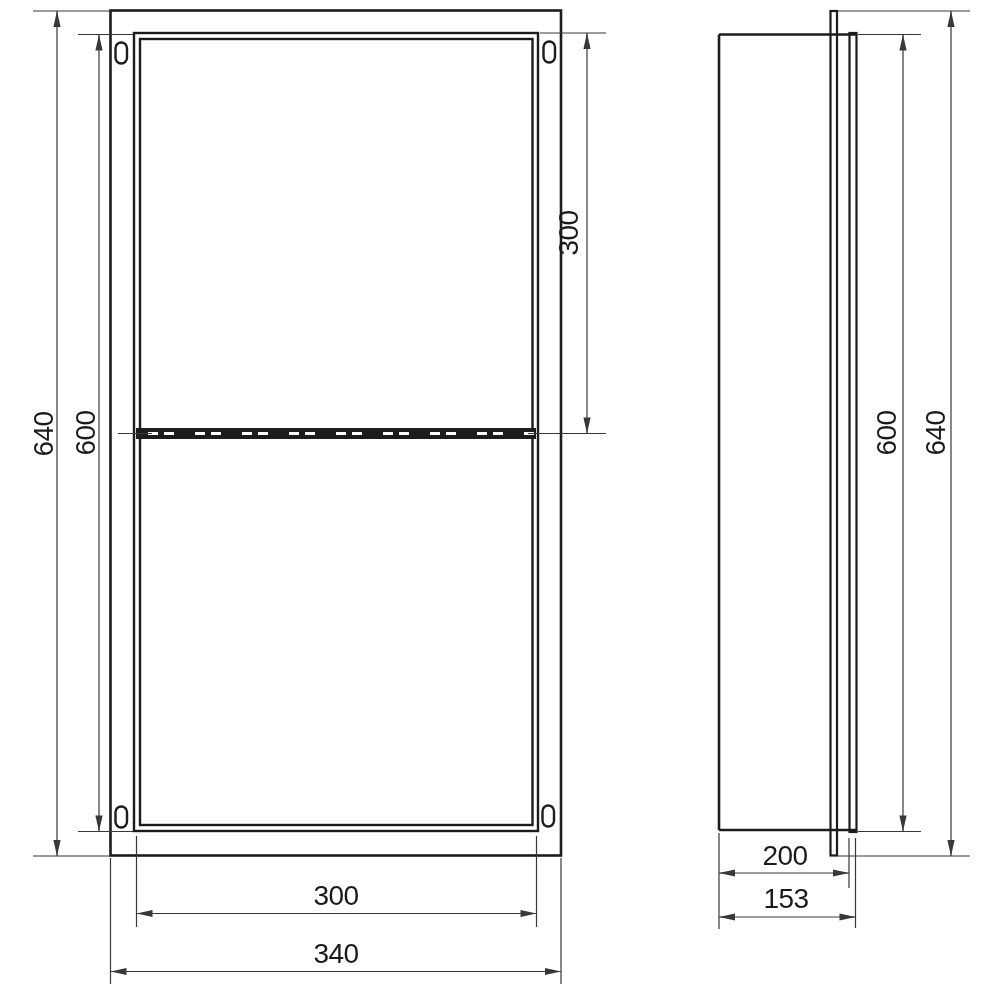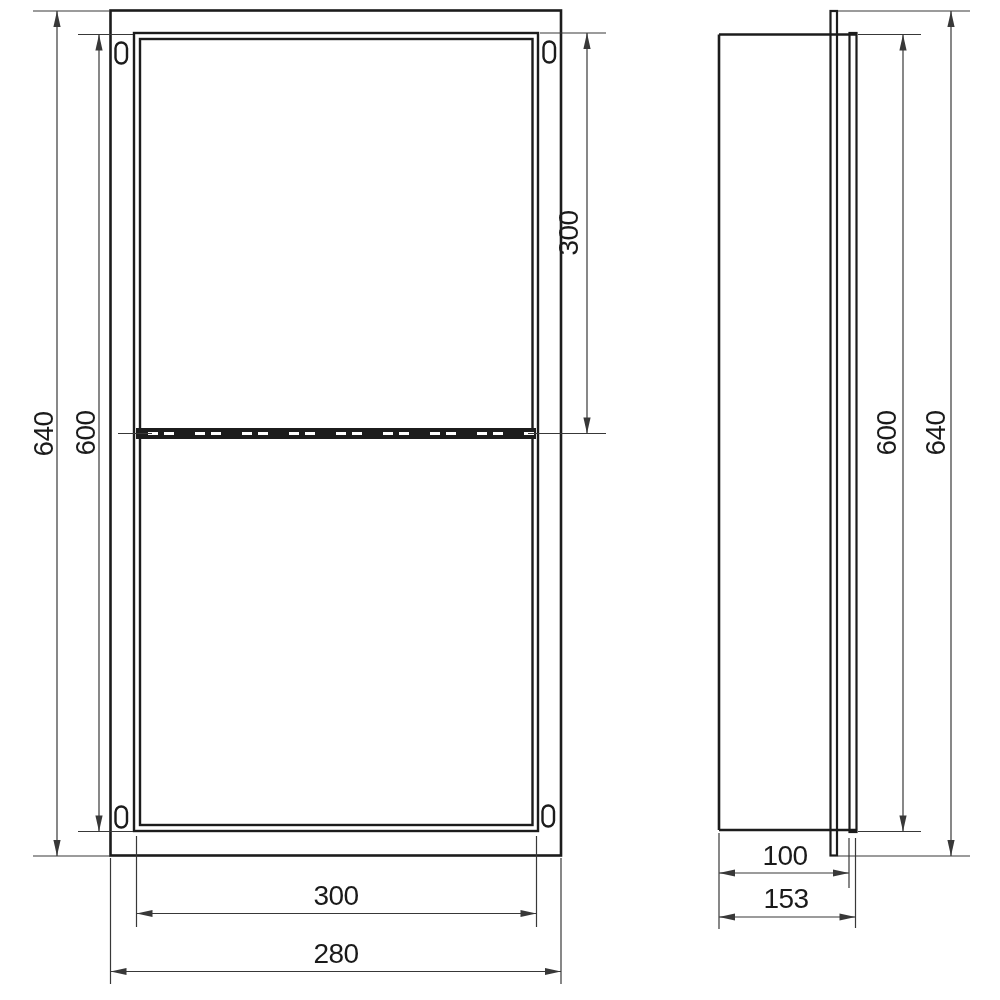--- a/index.html
+++ b/index.html
@@ -100,19 +100,19 @@
 
       <line x1="855.5" y1="838" x2="855.5" y2="928"></line>
       <line x1="719" y1="917" x2="855.5" y2="917" marker-start="url(#arr)" marker-end="url(#arr)"></line>
     </g>
   </svg>
 
   <div class="dim-label vertical" style="left:44px;  top:434px;">640</div>
   <div class="dim-label vertical" style="left:86px;  top:433px;">600</div>
   <div class="dim-label vertical" style="left:569px; top:233px;">300</div>
   <div class="dim-label" style="left:336px; top:896px;">300</div>
-  <div class="dim-label" style="left:336px; top:954px;">280</div>
-  <div class="dim-label" style="left:785px; top:856px;">100</div>
+  <div class="dim-label" style="left:336px; top:954px;">340</div>
+  <div class="dim-label" style="left:785px; top:856px;">200</div>
   <div class="dim-label" style="left:786px; top:899px;">153</div>
   <div class="dim-label vertical" style="left:887px; top:433px;">600</div>
   <div class="dim-label vertical" style="left:936px; top:433px;">640</div>
 
 </div>
 
 </body></html>

